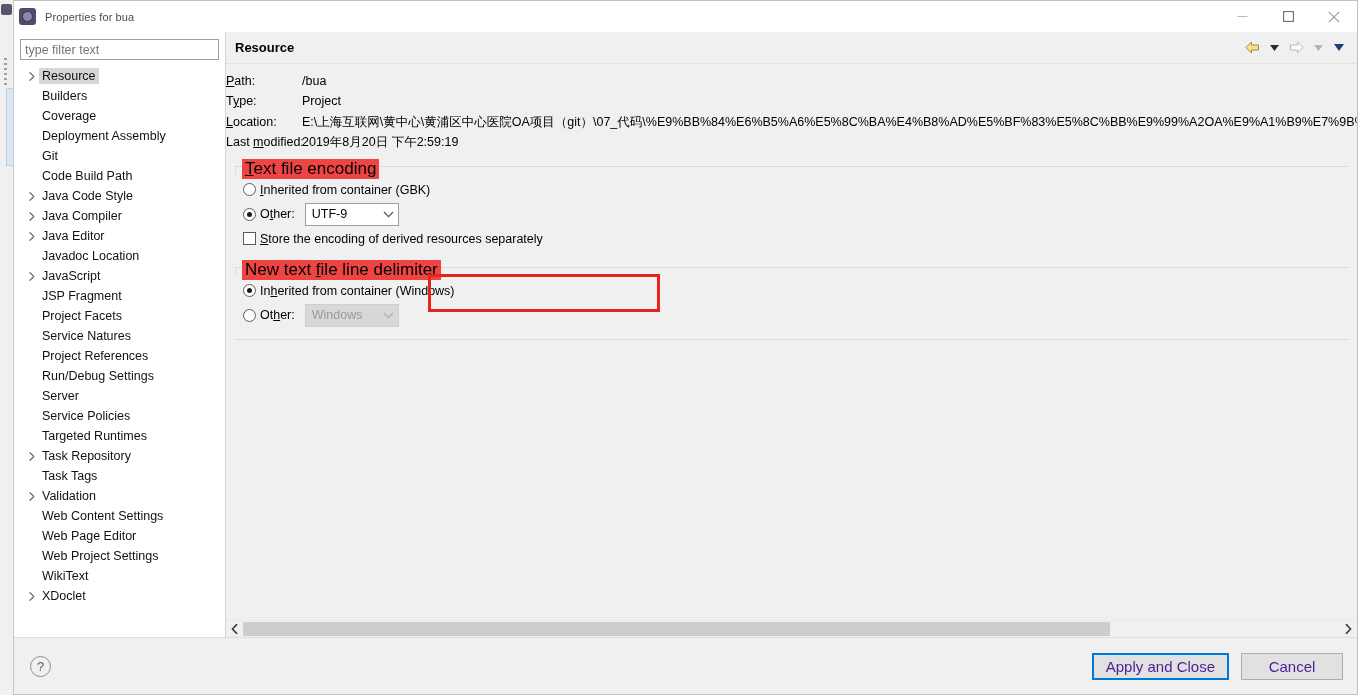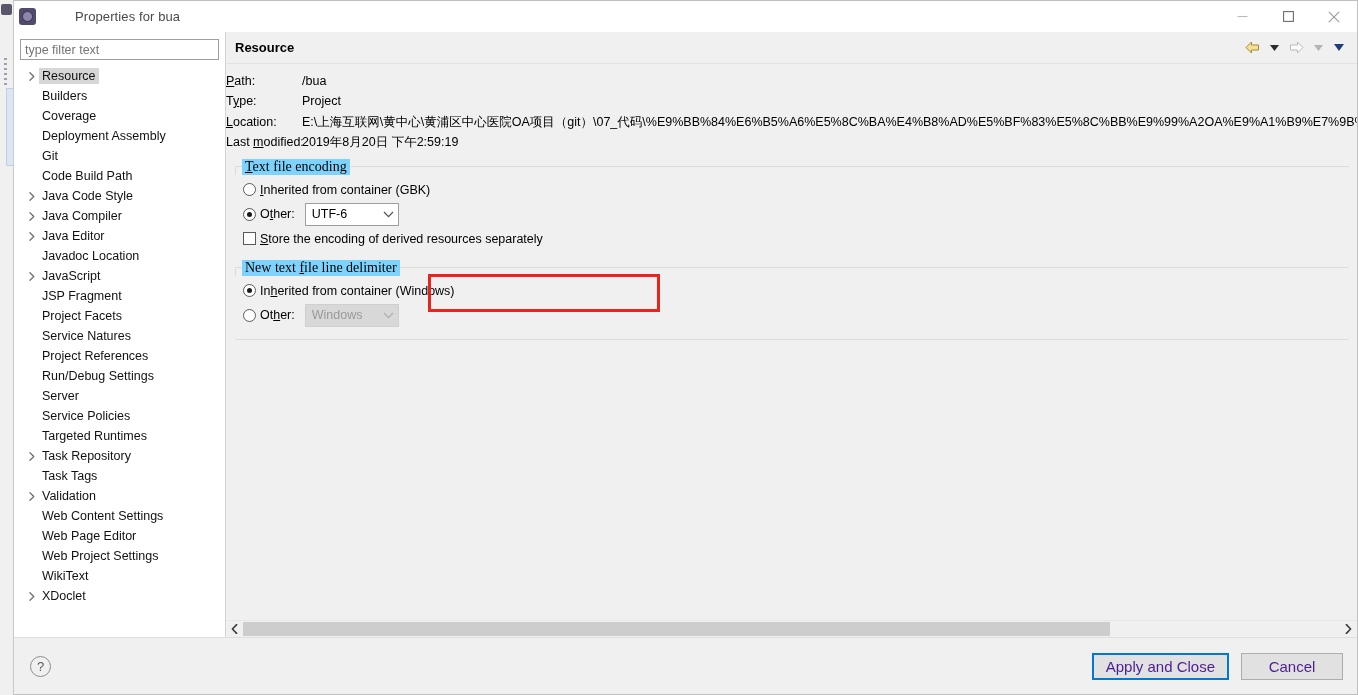--- a/index.html
+++ b/index.html
@@ -68,24 +68,23 @@
     background: #514a6b;
     border-radius: 3px;
   }
   #title-icon .inner {
     position: absolute; left: 3px; top: 3px; width: 11px; height: 11px;
     border-radius: 50%;
     background: #8e86ad;
     border: 1.5px solid #3a3450;
   }
   #title-text {
-    font-size: 13px;
+    font-size: 11px;
     color: #4a4a4a;
     letter-spacing: .1px;
-    margin-left: 30px;
   }
   .win-btns { margin-left: auto; display: flex; height: 31px; }
   .win-btn {
     width: 46px; height: 31px;
     display: flex; align-items: center; justify-content: center;
     color: #8a8a8a;
   }
   .win-btn svg { display: block; }
 
   
@@ -215,25 +214,24 @@
   }
   .group::before {
     content: "";
     position: absolute;
     left: 0; top: 0; width: 1px; height: 8px;
     background: #dcdcdc;
   }
   .group-title {
     position: absolute;
     top: -8px; left: 7px;
-    background: #7dd3fc;
+    background: #ef4444;
     padding: 0 3px;
-    font-size: 14px;
+    font-size: 17px;
     color: #000;
-    font-family: Liberation Serif, serif;
   }
   .group-body { padding: 11px 0 0 8px; }
 
   .radio-row, .check-row {
     display: flex;
     align-items: center;
     height: 23px;
     font-size: 12.5px;
     white-space: nowrap;
   }
@@ -620,21 +618,21 @@
           </div>
           <div class="group-body">
             <div class="radio-row">
               <span class="radio"></span>
               <span class="radio-label"><u>I</u>nherited from container (GBK)</span>
             </div>
             <div class="radio-row" style="height:26px;">
               <span class="radio checked"></span>
               <span class="radio-label">O<u>t</u>her:</span>
               <span class="combo">
-                <span>UTF-6</span>
+                <span>UTF-9</span>
                 <span class="combo-arrow">
                   <svg width="11" height="7" viewBox="0 0 11 7">
                       <path d="M1 1 L5.5 5.6 L10 1" fill="none" stroke="#555" stroke-width="1.3"></path>
                     </svg>
                 </span>
               </span>
             </div>
             <div class="check-row">
               <span class="checkbox"></span>
               <span class="radio-label"><u>S</u>tore the encoding of derived resources separately</span>

